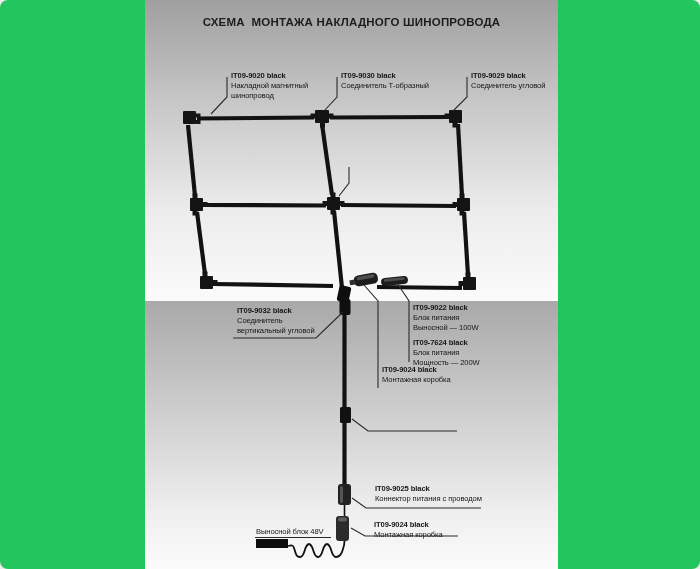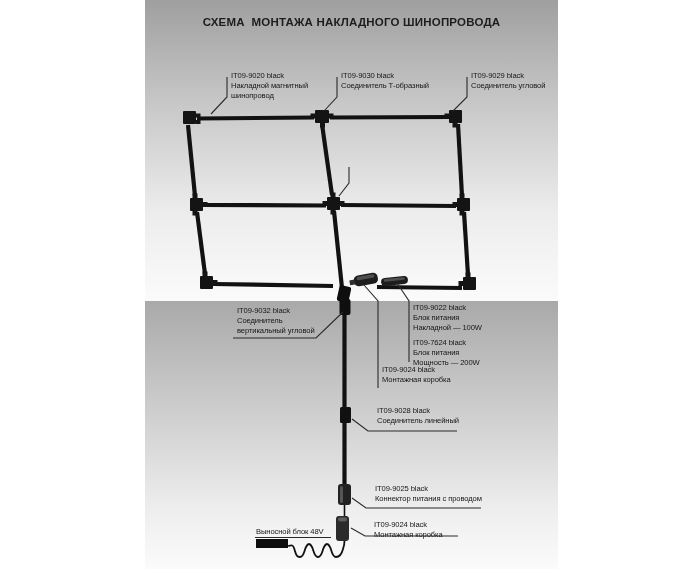--- a/index.html
+++ b/index.html
@@ -1,30 +1,30 @@
 <!DOCTYPE html>
 <html><head>
 <meta charset="utf-8">
 <style>
   html,body{margin:0;padding:0;background:#ececec;}
-  #stage{position:relative;width:700px;height:569px;background:#ffffff;overflow:hidden;
-         font-family:"Liberation Sans",sans-serif;}
+  #stage{position:relative;width:700px;height:569px;background:#22c55e;overflow:hidden;
+         font-family:"Liberation Sans",sans-serif;border-radius:8px;}
   .zone{position:absolute;left:145px;width:413px;}
   #zone-ceiling{top:0;height:301px;
     background:linear-gradient(180deg,#9f9f9f 0%,#c7c7c7 34%,#ececec 70%,#fbfbfb 100%);}
   #zone-wall{top:301px;height:268px;
     background:linear-gradient(180deg,#a9a9a9 0%,#cdcdcd 40%,#eeeeee 78%,#fbfbfb 100%);}
   #diagram-svg{position:absolute;left:0;top:0;}
   .title{position:absolute;left:145px;top:14px;width:413px;text-align:center;
          color:#1d1d1d;font-weight:bold;font-size:11.5px;line-height:1.5;
          letter-spacing:.2px;}
   .title div{white-space:pre-wrap;}
   .lbl{position:absolute;color:#161616;font-size:7.6px;line-height:1.32;
        letter-spacing:-0.1px;white-space:nowrap;}
-  .lbl .code{font-weight:normal;}
+  .lbl .code{font-weight:bold;}
 </style>
 </head>
 <body>
 
 <div id="stage">
 
   <div class="zone" id="zone-ceiling"></div>
   <div class="zone" id="zone-wall"></div>
 
   <div class="title">
@@ -167,38 +167,34 @@
 
   <div class="lbl" style="left:237px;top:306px">
     <div class="code">IT09-9032 black</div>
     <div class="desc">Соединитель</div>
     <div class="desc">вертикальный угловой</div>
   </div>
 
   <div class="lbl" style="left:413px;top:303px">
     <div class="code">IT09-9022 black</div>
     <div class="desc">Блок питания</div>
-    <div class="desc">Накладной — 100W</div>
+    <div class="desc">Выносной — 100W</div>
   </div>
 
   <div class="lbl" style="left:413px;top:338px">
     <div class="code">IT09-7624 black</div>
     <div class="desc">Блок питания</div>
     <div class="desc">Мощность — 200W</div>
   </div>
 
   <div class="lbl" style="left:382px;top:365px">
     <div class="code">IT09-9024 black</div>
     <div class="desc">Монтажная коробка</div>
   </div>
 
-  <div class="lbl" style="left:377px;top:406px">
-    <div class="code">IT09-9028 black</div>
-    <div class="desc">Соединитель линейный</div>
-  </div>
 
   <div class="lbl" style="left:375px;top:484px">
     <div class="code">IT09-9025 black</div>
     <div class="desc">Коннектор питания с проводом</div>
   </div>
 
   <div class="lbl" style="left:374px;top:520px">
     <div class="code">IT09-9024 black</div>
     <div class="desc">Монтажная коробка</div>
   </div>

